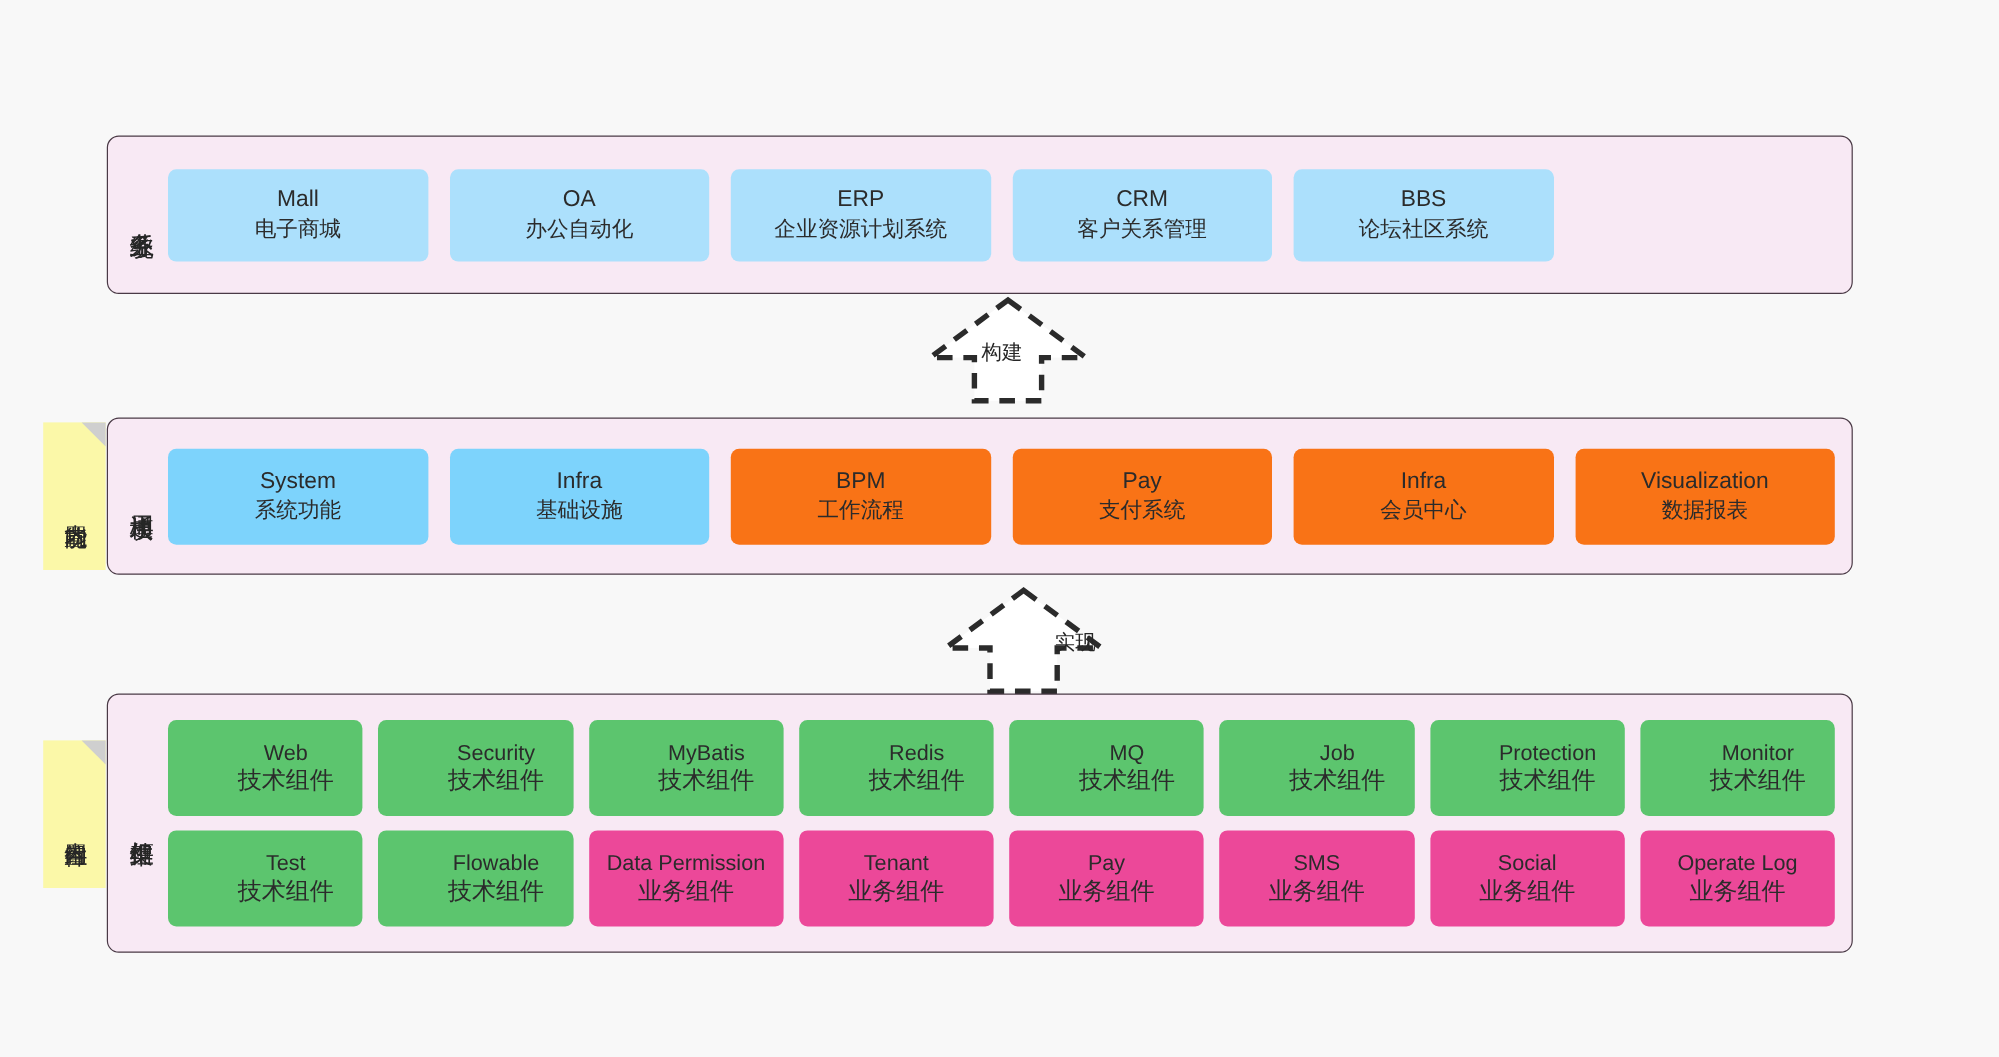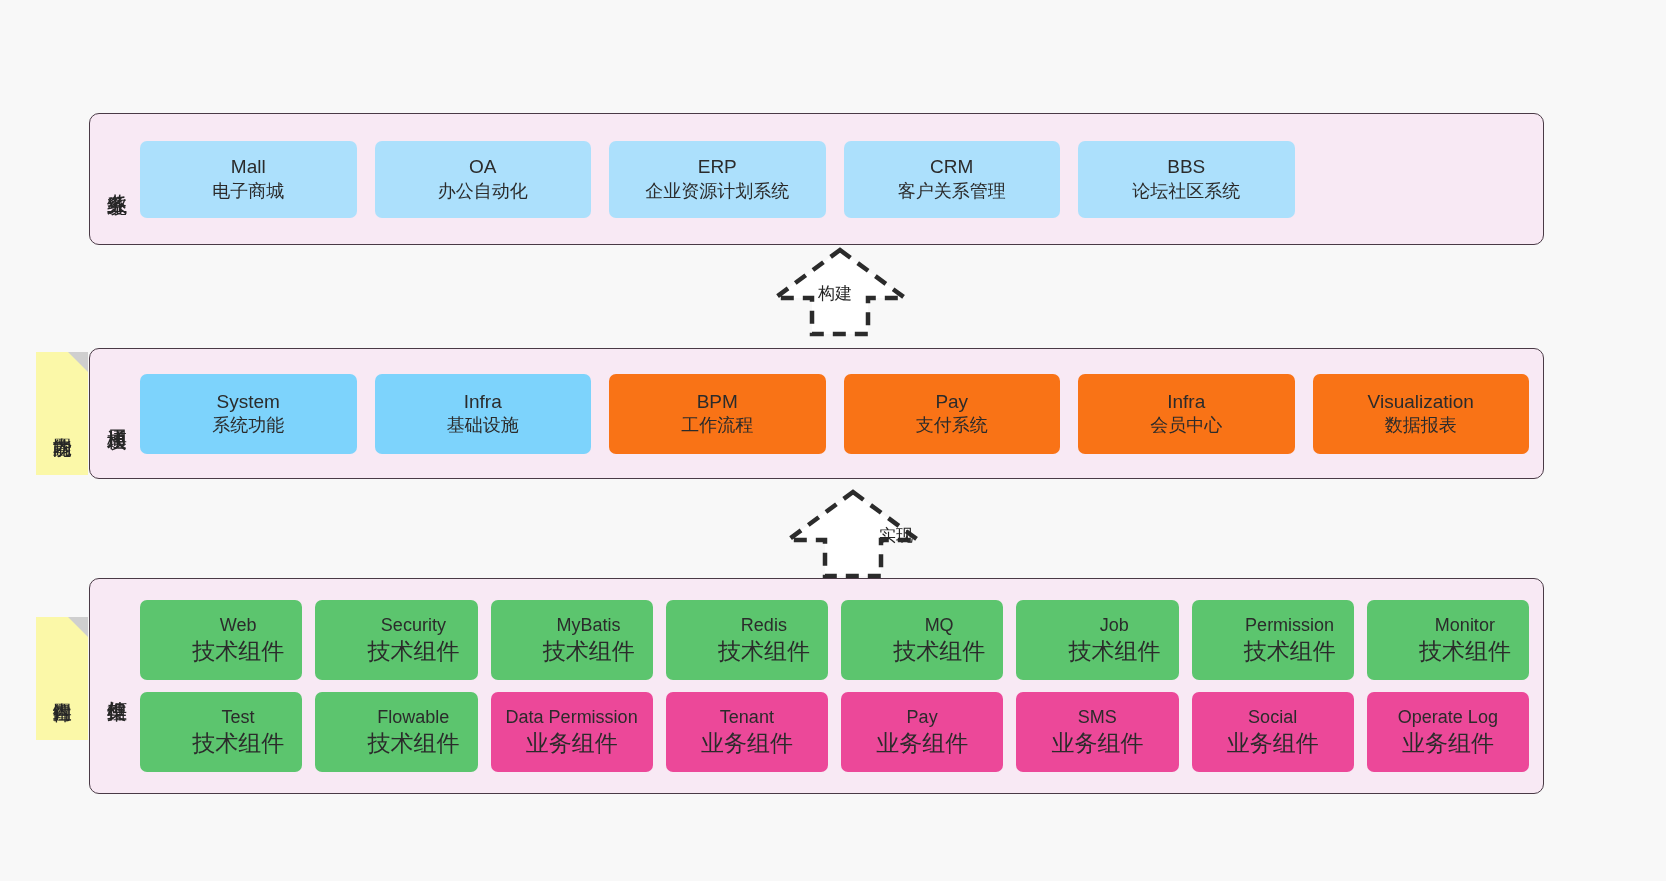--- a/index.html
+++ b/index.html
@@ -107,21 +107,21 @@
     height: 216px;
   }
   #layer-framework .cells {
     grid-template-columns: repeat(8, 1fr);
     gap: 12px 13px;
   }
   #layer-framework .cell {
     height: 80px;
   }
   #layer-framework .cell .t1 { font-size: 18px; }
-  #layer-framework .cell .t2 { font-size: 23px; }
+  #layer-framework .cell .t2 { font-size: 20px; }
   .c-green  { background: #5cc56e; padding-left: 40px; }
   .c-lgreen { background: #ec4899; }
 
   
   .note {
     position: absolute;
     width: 52px;
     background: #fbf8a8;
     box-sizing: border-box;
     display: flex;
@@ -282,21 +282,21 @@
         </div>
         <div class="cell c-green">
           <div class="t1">MQ</div>
           <div class="t2">技术组件</div>
         </div>
         <div class="cell c-green">
           <div class="t1">Job</div>
           <div class="t2">技术组件</div>
         </div>
         <div class="cell c-green">
-          <div class="t1">Permission</div>
+          <div class="t1">Protection</div>
           <div class="t2">技术组件</div>
         </div>
         <div class="cell c-green">
           <div class="t1">Monitor</div>
           <div class="t2">技术组件</div>
         </div>
         <div class="cell c-green">
           <div class="t1">Test</div>
           <div class="t2">技术组件</div>
         </div>

